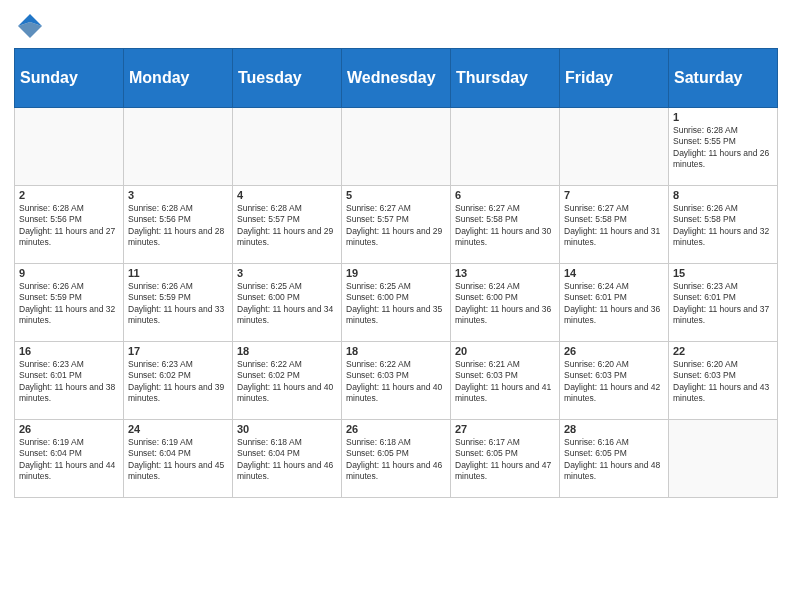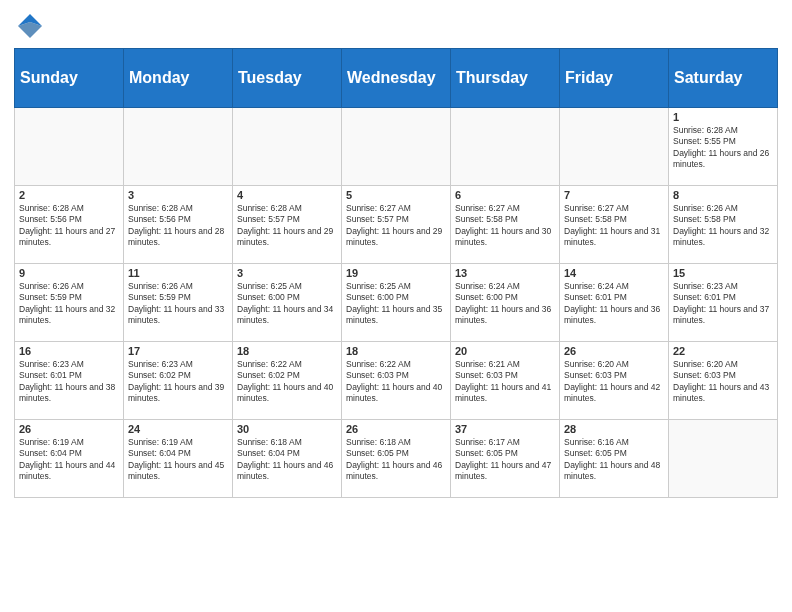--- a/index.html
+++ b/index.html
@@ -244,21 +244,21 @@
           </td>
           <td>
             <span class="day-num">30</span>
             <div class="day-info">Sunrise: 6:18 AM<br>Sunset: 6:04 PM<br>Daylight: 11 hours and 46 minutes.</div>
           </td>
           <td>
             <span class="day-num">26</span>
             <div class="day-info">Sunrise: 6:18 AM<br>Sunset: 6:05 PM<br>Daylight: 11 hours and 46 minutes.</div>
           </td>
           <td>
-            <span class="day-num">37</span>
+            <span class="day-num">27</span>
             <div class="day-info">Sunrise: 6:17 AM<br>Sunset: 6:05 PM<br>Daylight: 11 hours and 47 minutes.</div>
           </td>
           <td>
             <span class="day-num">28</span>
             <div class="day-info">Sunrise: 6:16 AM<br>Sunset: 6:05 PM<br>Daylight: 11 hours and 48 minutes.</div>
           </td>
           <td class="empty"></td>
         </tr>
       </tbody>
   </table>

